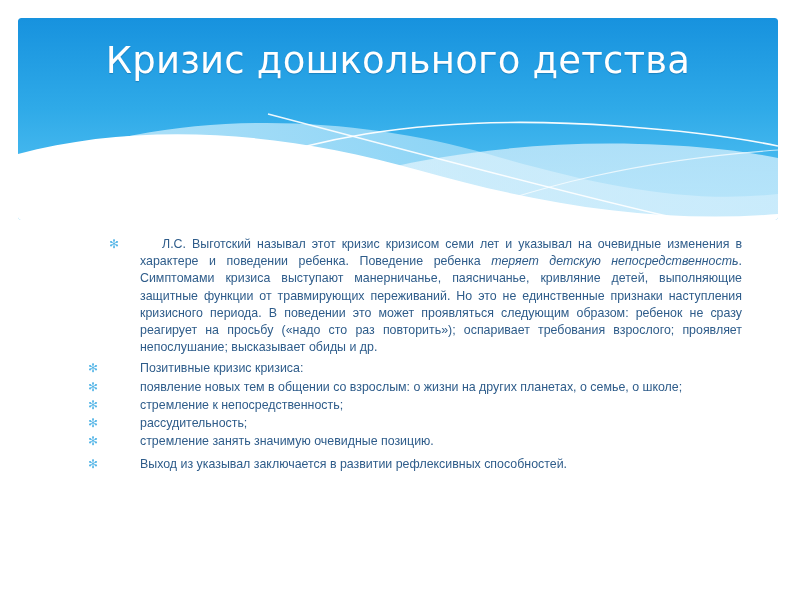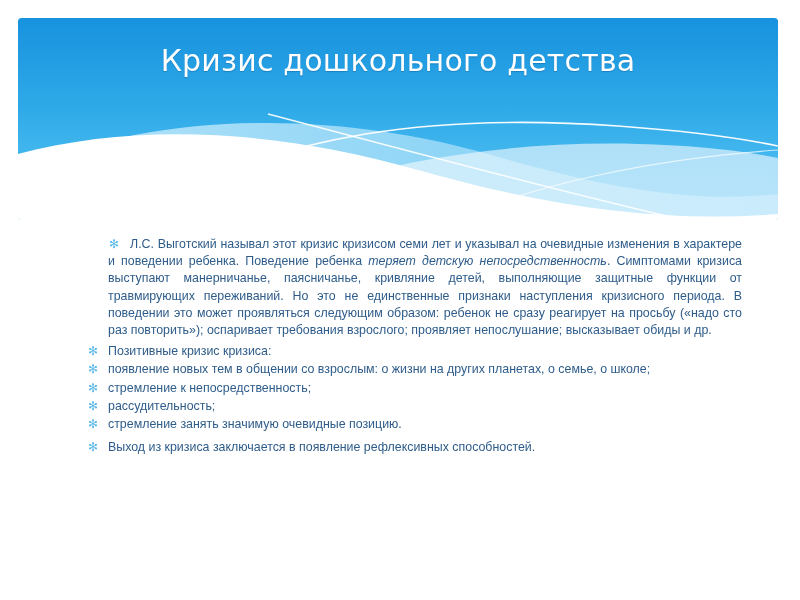--- a/index.html
+++ b/index.html
@@ -43,21 +43,21 @@
   }
 
   
   #title {
     position: absolute;
     left: 18px;
     top: 40px;
     width: 760px;
     text-align: center;
     color: #ffffff;
-    font-size: 30px;
+    font-size: 37px;
     font-weight: 400;
     letter-spacing: 0.2px;
     line-height: 42px;
     white-space: nowrap;
     text-shadow: 0 1px 1px rgba(0,60,110,0.30);
     font-family: "DejaVu Sans", "Liberation Sans", sans-serif;
   }
 
   
   #content {
@@ -93,20 +93,21 @@
     top: 0px;
     width: 12px;
     text-align: center;
     color: #5BB8E8;
     font-size: 12px;
     line-height: 17.2px;
     font-family: "DejaVu Sans", sans-serif;
   }
   .bullet-row .txt {
     display: block;
+    margin-left: 32px;
   }
   .it {
     font-style: italic;
   }
   .spacer-last {
     height: 5px;
   }
 </style>
 </head>
 <body>
@@ -175,17 +176,17 @@
         <span class="marker">✻</span>
         <span class="txt"><span>рассудительность;</span></span>
       </div>
       <div class="bullet-row plain">
         <span class="marker">✻</span>
         <span class="txt"><span>стремление занять значимую очевидные позицию.</span></span>
       </div>
       <div class="spacer-last"></div>
       <div class="bullet-row plain">
         <span class="marker">✻</span>
-        <span class="txt"><span>Выход из кризиса заключается в появление рефлексивных способностей.</span></span>
+        <span class="txt"><span>Выход из указывал заключается в развитии рефлексивных способностей.</span></span>
       </div>
     </div>
 
 </div>
 
 </body></html>

